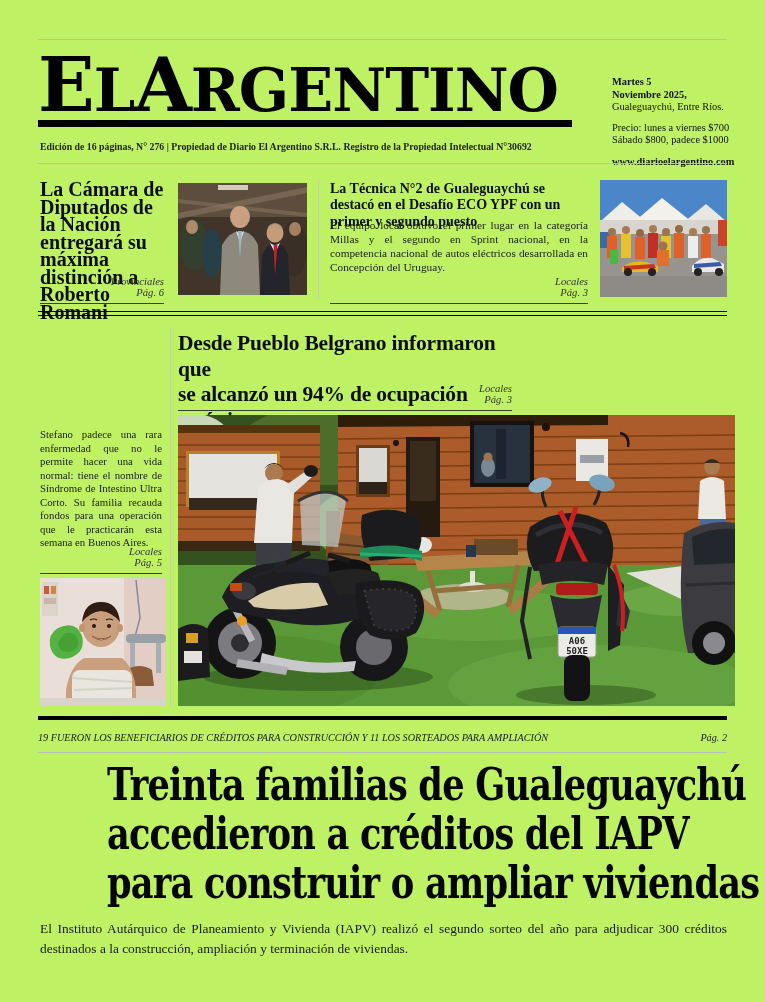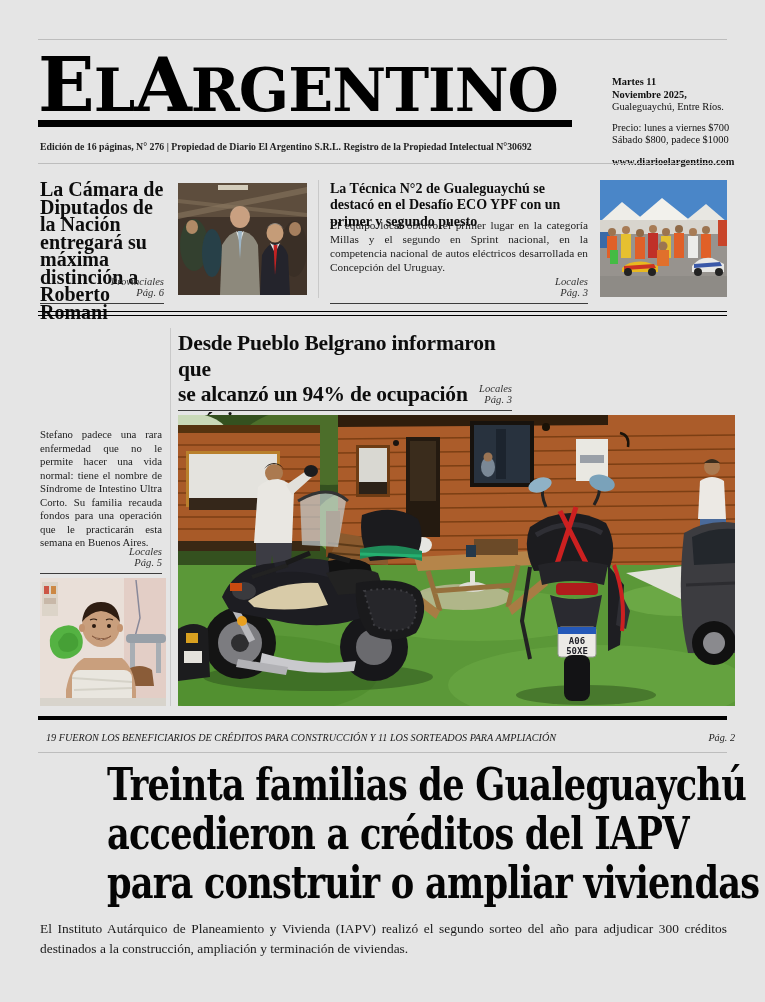--- a/index.html
+++ b/index.html
@@ -1,16 +1,16 @@
 <!DOCTYPE html>
 <html><head>
 <meta charset="utf-8">
 <style>
   html,body{margin:0;padding:0;background:#fff;}
-  .page{position:relative;width:765px;height:1002px;background:#e5e5e5;overflow:hidden;
+  .page{position:relative;width:765px;height:1002px;background:#bef264;overflow:hidden;
         font-family:"Liberation Serif",serif;color:#111;}
   .abs{position:absolute;}
   .hairline{height:1px;background:#bdbdbd;}
   .vrule{width:1px;background:#c9c9c9;}
 
   
   .logo{left:38px;top:54px;width:534px;height:66px;border-bottom:7px solid #000;
         font-family:"DejaVu Serif",serif;font-weight:bold;font-size:59px;line-height:62px;
         letter-spacing:-1px;white-space:nowrap;color:#000;}
   .logo-word{display:inline-block;}
@@ -51,21 +51,21 @@
 </head>
 <body>
 
 <div class="page">
 
   <div class="abs hairline" style="left:38px;top:39px;width:689px;"></div>
 
   <div class="abs logo"><span class="logo-word">EL</span><span class="logo-word">ARGENTINO</span></div>
 
   <div class="abs dateline">
-    <div class="dl-b">Martes 11</div>
+    <div class="dl-b">Martes 5</div>
     <div class="dl-b">Noviembre 2025,</div>
     <div>Gualeguaychú, Entre Ríos.</div>
     <div class="dl-gap"></div>
     <div>Precio: lunes a viernes $700</div>
     <div>Sábado $800, padece $1000</div>
     <div class="website">www.diarioelargentino.com</div>
   </div>
 
   <div class="abs edition">Edición de 16 páginas, N° 276 | Propiedad de Diario El Argentino S.R.L. Registro de la Propiedad Intelectual N°30692</div>
 
@@ -390,21 +390,21 @@
         <path d="M514 122 Q534 112 557 114 L557 148 L516 150 Z" fill="#23272c"></path>
         <circle cx="536" cy="228" r="22" fill="#111"></circle>
         <circle cx="536" cy="228" r="11" fill="#8a8a8e"></circle>
         <path d="M508 170 L557 168" stroke="#2c2c30" stroke-width="3"></path>
       </g>
     </svg>
   </div>
 
   <div class="abs thick-bar" style="left:38px;top:716px;width:689px;"></div>
 
-  <div class="abs kicker-row" style="left:46px;top:732px;width:689px;">
+  <div class="abs kicker-row" style="left:38px;top:732px;width:689px;">
     <span>19 FUERON LOS BENEFICIARIOS DE CRÉDITOS PARA CONSTRUCCIÓN Y 11 LOS SORTEADOS PARA AMPLIACIÓN</span>
     <span>Pág. 2</span>
   </div>
 
   <div class="abs hairline" style="left:38px;top:752px;width:689px;"></div>
 
   <div class="abs giant">
     <div class="giant-line">Treinta familias de Gualeguaychú</div>
     <div class="giant-line">accedieron a créditos del IAPV</div>
     <div class="giant-line">para construir o ampliar viviendas</div>

